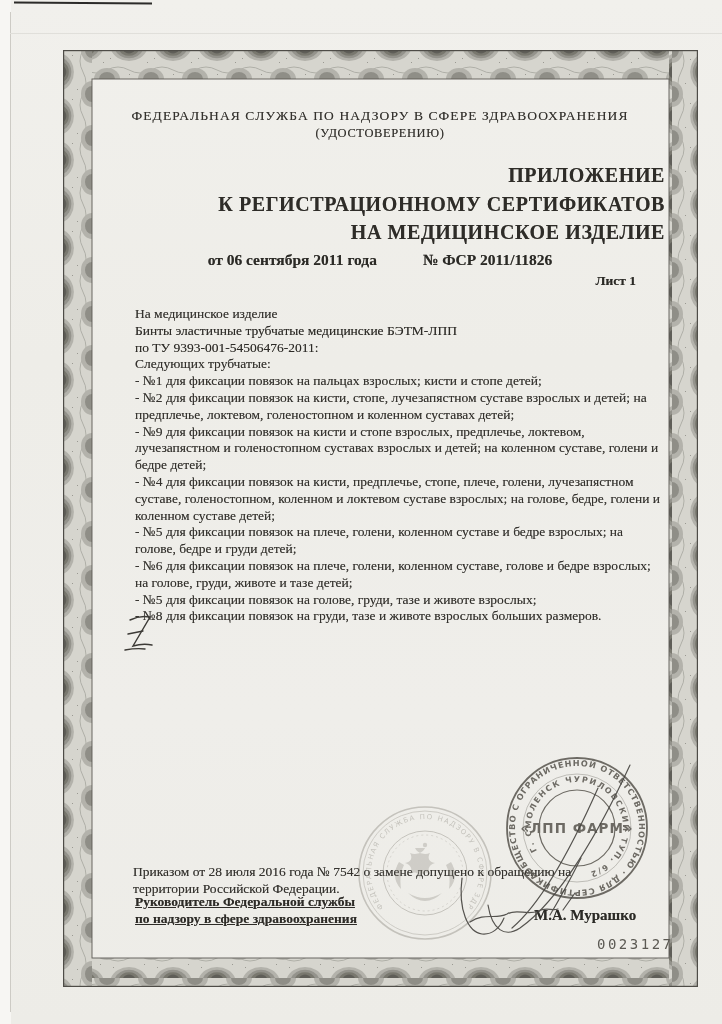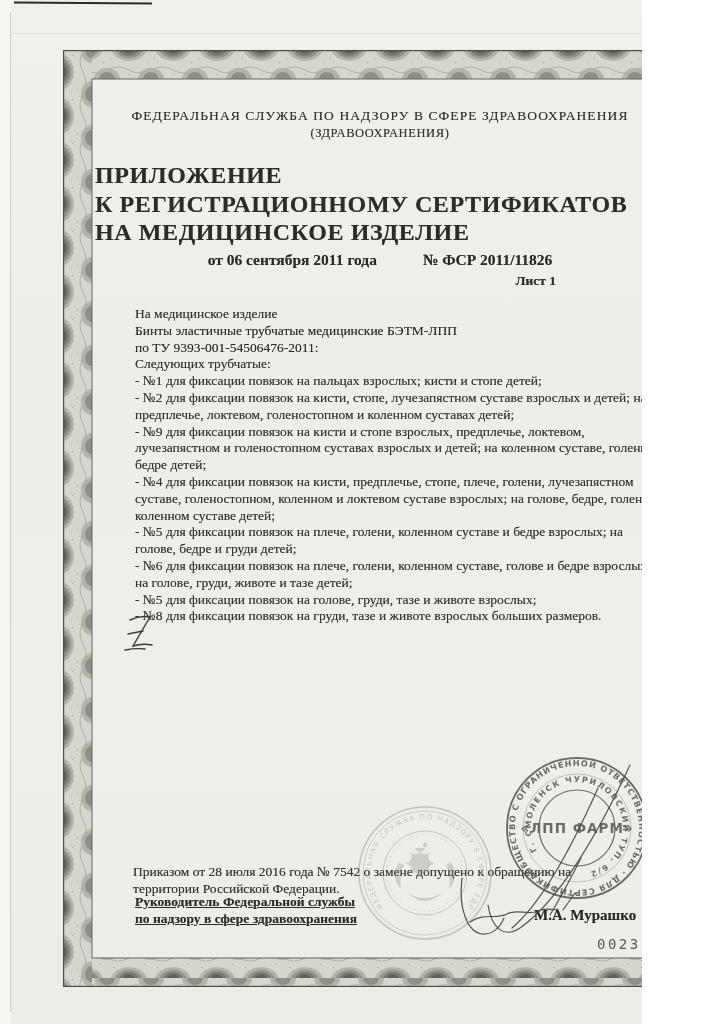--- a/index.html
+++ b/index.html
@@ -1,35 +1,35 @@
 <!DOCTYPE html>
 <html><head>
 <meta charset="utf-8">
 <style>
   html,body { margin:0; padding:0; background:#ffffff; }
   .page {
-    position:relative; width:642px; height:1024px; overflow:hidden;
+    position:relative; width:722px; height:1024px; overflow:hidden;
     background: linear-gradient(180deg, #f1f0ec 0%, #eeede8 35%, #efeeea 70%, #edece7 100%);
     font-family:"Liberation Serif", serif;
     color:#34322e;
   }
   .page * { box-sizing:border-box; }
   .left-strip { position:absolute; left:0; top:0; width:11px; height:100%; background:#f7f6f3; }
   .artifact-top { position:absolute; left:14px; top:2px; width:138px; height:2px; background:#2c2b29; transform:rotate(0.4deg); }
   .artifact-vline { position:absolute; left:10px; top:12px; width:1px; height:1000px; background:#cdcbc5; }
   .artifact-hline { position:absolute; left:10px; top:33px; width:712px; height:1px; background:#e0dfda; }
 
   .txt { text-shadow:0 0 0.35px rgba(62,60,55,0.55); }
 
   .header-block { position:absolute; left:95px; width:570px; top:108px; text-align:center; }
   .header-line1 { font-size:13.5px; letter-spacing:1.1px; }
   .header-line2 { font-size:12.5px; letter-spacing:0.6px; margin-top:2px; }
 
-  .title-block { position:absolute; left:95px; width:570px; top:161px; text-align:left;
-                 font-weight:bold; font-size:24px; line-height:28.5px; letter-spacing:0.6px; color:#2e2c28; }
+  .title-block { position:absolute; left:95px; width:570px; top:161px; text-align:right;
+                 font-weight:bold; font-size:20px; line-height:28.5px; letter-spacing:0.6px; color:#2e2c28; }
 
   .date-line { position:absolute; left:95px; width:570px; top:251px; text-align:center;
                font-weight:bold; font-size:15.5px; color:#2b2a26; }
   .date-gap { display:inline-block; width:38px; }
 
   .sheet-label { position:absolute; right:86px; top:273px; font-weight:bold; font-size:13.5px; color:#2b2a26; }
 
   .body-block { position:absolute; left:135px; top:306px; width:526px; font-size:13.5px; line-height:16.8px; }
   .body-block p { margin:0; }
   .b { font-weight:normal; color:#2d2b27; }
@@ -120,21 +120,21 @@
     <rect x="0" y="0" width="635" height="29" fill="url(#pt)"></rect>
     <rect x="0" y="908" width="635" height="29" fill="url(#pb)"></rect>
     <rect x="0" y="0" width="29" height="937" fill="url(#pl)"></rect>
     <rect x="606" y="0" width="29" height="937" fill="url(#pr)"></rect>
     <rect x="0.6" y="0.6" width="633.8" height="935.8" fill="none" stroke="#4e4c47" stroke-width="1.2"></rect>
     <rect x="29" y="29" width="577" height="879" fill="none" stroke="#5c5a54" stroke-width="0.9"></rect>
   </svg>
 
   <div class="header-block">
     <div class="header-line1 txt">ФЕДЕРАЛЬНАЯ СЛУЖБА ПО НАДЗОРУ В СФЕРЕ ЗДРАВООХРАНЕНИЯ</div>
-    <div class="header-line2 txt">(ЗДРАВООХРАНЕНИЯ)</div>
+    <div class="header-line2 txt">(УДОСТОВЕРЕНИЮ)</div>
   </div>
 
   <div class="title-block">
     <div class="txt">ПРИЛОЖЕНИЕ</div>
     <div class="txt">К РЕГИСТРАЦИОННОМУ СЕРТИФИКАТОВ</div>
     <div class="txt">НА МЕДИЦИНСКОЕ ИЗДЕЛИЕ</div>
   </div>
 
   <div class="date-line">
     <span class="txt">от 06 сентября 2011 года</span>

